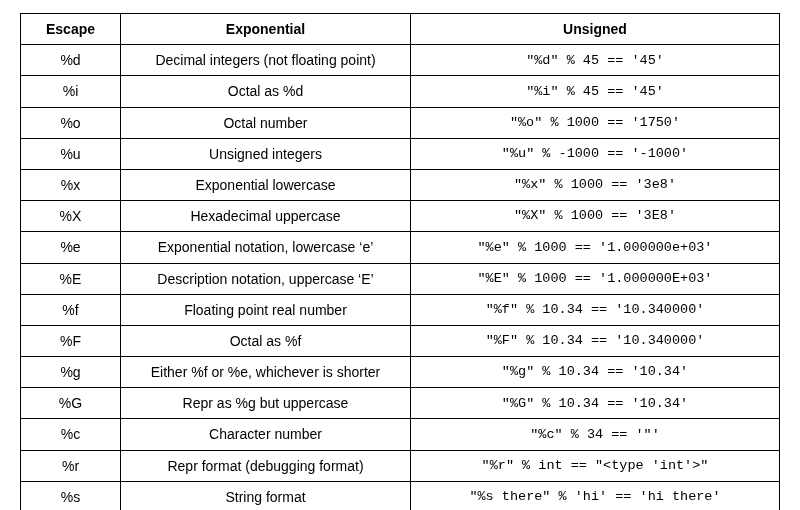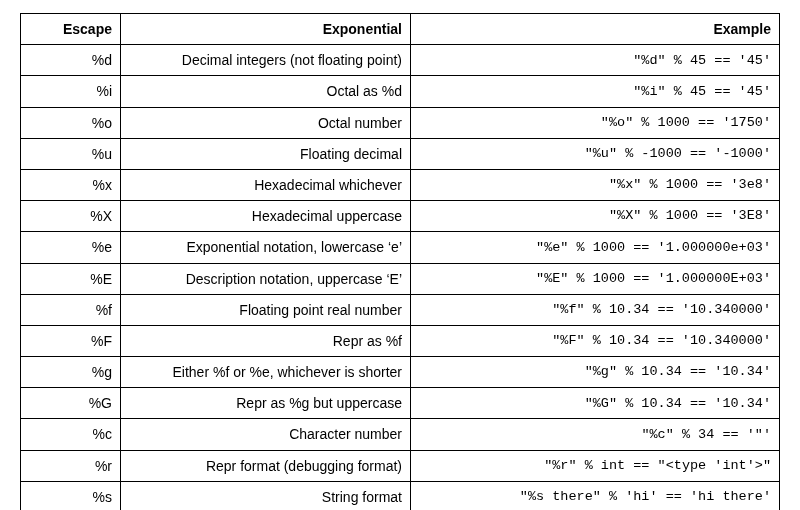--- a/index.html
+++ b/index.html
@@ -16,21 +16,21 @@
       width: 800px;
     }
     table {
       border-collapse: collapse;
       width: 100%;
       table-layout: fixed;
     }
     th, td {
       border: 1px solid #000;
       padding: 6px 8px;
-      text-align: right;
+      text-align: center;
       vertical-align: middle;
       line-height: 1.3;
       white-space: nowrap;
       overflow: hidden;
     }
     th {
       font-weight: bold;
     }
     col.col-escape {
       width: 100px;
@@ -52,47 +52,47 @@
 <table>
   <colgroup>
     <col class="col-escape">
     <col class="col-desc">
     <col class="col-example">
   </colgroup>
   <thead>
     <tr>
       <th>Escape</th>
       <th>Exponential</th>
-      <th>Example</th>
+      <th>Unsigned</th>
     </tr>
   </thead>
   <tbody>
     <tr>
       <td>%d</td>
       <td>Decimal integers (not floating point)</td>
       <td class="col-example-cell">"%d" % 45 == '45'</td>
     </tr>
     <tr>
       <td>%i</td>
       <td>Octal as %d</td>
       <td class="col-example-cell">"%i" % 45 == '45'</td>
     </tr>
     <tr>
       <td>%o</td>
       <td>Octal number</td>
       <td class="col-example-cell">"%o" % 1000 == '1750'</td>
     </tr>
     <tr>
       <td>%u</td>
-      <td>Floating decimal</td>
+      <td>Unsigned integers</td>
       <td class="col-example-cell">"%u" % -1000 == '-1000'</td>
     </tr>
     <tr>
       <td>%x</td>
-      <td>Hexadecimal whichever</td>
+      <td>Exponential lowercase</td>
       <td class="col-example-cell">"%x" % 1000 == '3e8'</td>
     </tr>
     <tr>
       <td>%X</td>
       <td>Hexadecimal uppercase</td>
       <td class="col-example-cell">"%X" % 1000 == '3E8'</td>
     </tr>
     <tr>
       <td>%e</td>
       <td>Exponential notation, lowercase ‘e’</td>
@@ -103,21 +103,21 @@
       <td>Description notation, uppercase ‘E’</td>
       <td class="col-example-cell">"%E" % 1000 == '1.000000E+03'</td>
     </tr>
     <tr>
       <td>%f</td>
       <td>Floating point real number</td>
       <td class="col-example-cell">"%f" % 10.34 == '10.340000'</td>
     </tr>
     <tr>
       <td>%F</td>
-      <td>Repr as %f</td>
+      <td>Octal as %f</td>
       <td class="col-example-cell">"%F" % 10.34 == '10.340000'</td>
     </tr>
     <tr>
       <td>%g</td>
       <td>Either %f or %e, whichever is shorter</td>
       <td class="col-example-cell">"%g" % 10.34 == '10.34'</td>
     </tr>
     <tr>
       <td>%G</td>
       <td>Repr as %g but uppercase</td>

